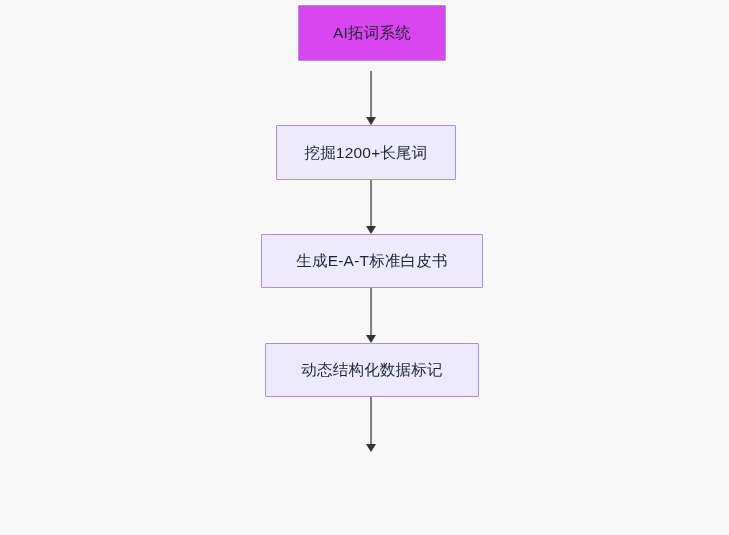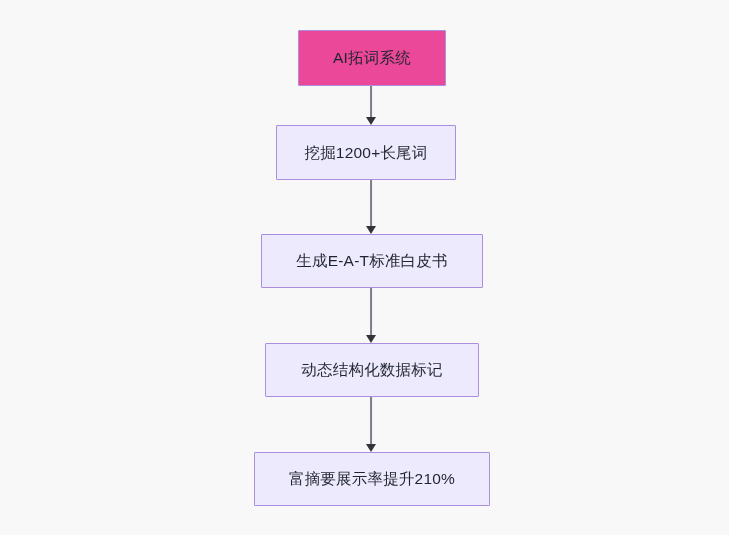--- a/index.html
+++ b/index.html
@@ -71,28 +71,25 @@
       <div class="edge-head" style="top: 45.5px; border-top-color: rgb(51, 51, 56);"></div>
     </div>
     <div class="edge" style="left: 361px; top: 288px; width: 20px; height: 55px;">
       <div class="edge-line" style="height: 47px; background: rgb(125, 125, 133);"></div>
       <div class="edge-head" style="top: 46.5px; border-top-color: rgb(51, 51, 56);"></div>
     </div>
     <div class="edge" style="left: 361px; top: 397px; width: 20px; height: 55px;">
       <div class="edge-line" style="height: 47px; background: rgb(125, 125, 133);"></div>
       <div class="edge-head" style="top: 46.5px; border-top-color: rgb(51, 51, 56);"></div>
     </div>
-    <div class="node" style="left: 298px; top: 30px; width: 148px; height: 56px; background: #ec4899; border-color: rgb(171, 142, 222);">
+    <div class="node" style="left: 298px; top: 5px; width: 148px; height: 56px; background: #d946ef; border-color: rgb(171, 142, 222);">
       <span class="node-label" style="color: rgb(31, 36, 48);">AI拓词系统</span>
     </div>
     <div class="node" style="left: 276px; top: 125px; width: 180px; height: 55px; background: rgb(236, 234, 252); border-color: rgb(171, 142, 222);">
       <span class="node-label" style="color: rgb(31, 36, 48);">挖掘1200+长尾词</span>
     </div>
     <div class="node" style="left: 261px; top: 234px; width: 222px; height: 54px; background: rgb(236, 234, 252); border-color: rgb(171, 142, 222);">
       <span class="node-label" style="color: rgb(31, 36, 48);">生成E-A-T标准白皮书</span>
     </div>
     <div class="node" style="left: 265px; top: 343px; width: 214px; height: 54px; background: rgb(236, 234, 252); border-color: rgb(171, 142, 222);">
       <span class="node-label" style="color: rgb(31, 36, 48);">动态结构化数据标记</span>
     </div>
-    <div class="node" style="left: 254px; top: 452px; width: 236px; height: 54px; background: rgb(236, 234, 252); border-color: rgb(171, 142, 222);">
-      <span class="node-label" style="color: rgb(31, 36, 48);">富摘要展示率提升210%</span>
-    </div>
   </div>
 
 </body></html>

